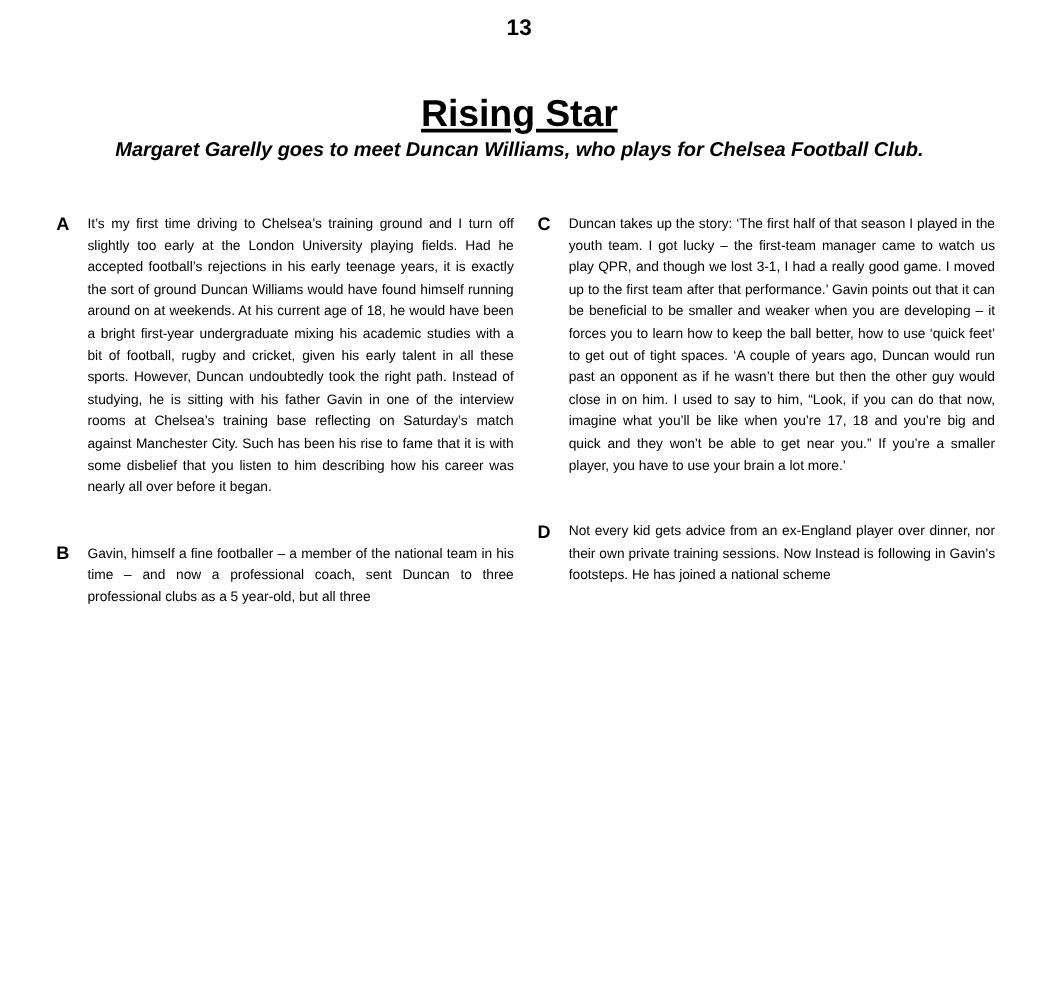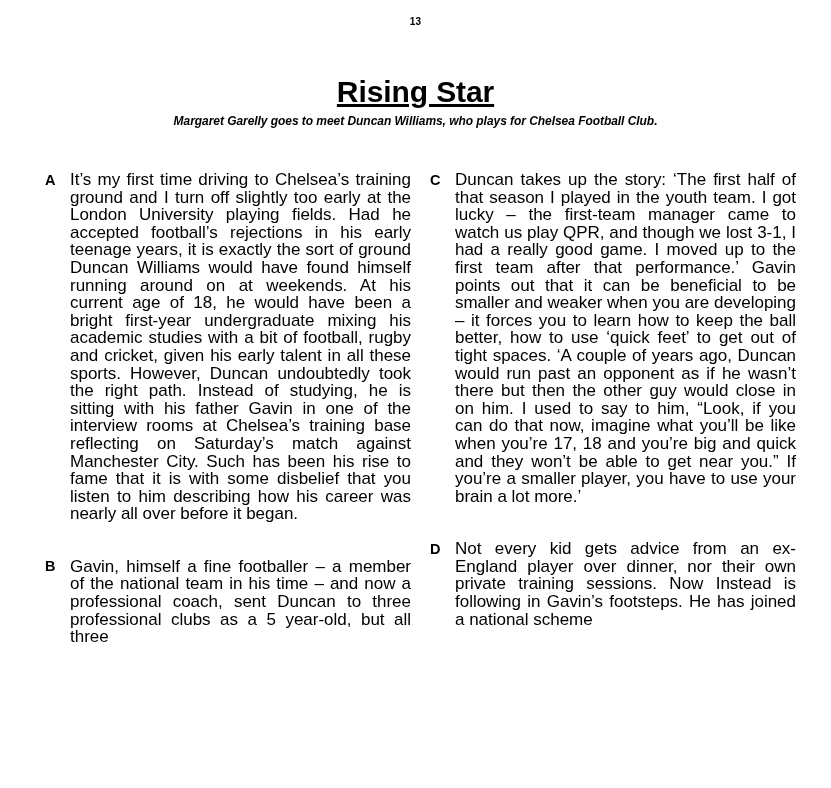--- a/index.html
+++ b/index.html
@@ -23,21 +23,21 @@
     box-sizing: border-box;
   }
 
   
   .page-number {
     position: absolute;
     top: 14px;
     left: 0;
     width: 831px;
     text-align: center;
-    font-size: 10px;
+    font-size: 18px;
     font-weight: bold;
     letter-spacing: 0.2px;
     line-height: 16px;
   }
 
   .article-title {
     position: absolute;
     top: 55px;
     left: 0;
     width: 831px;
@@ -48,21 +48,21 @@
     letter-spacing: -0.1px;
     text-decoration: underline;
   }
 
   .article-standfirst {
     position: absolute;
     top: 112px;
     left: 0;
     width: 831px;
     text-align: center;
-    font-size: 12px;
+    font-size: 16px;
     font-weight: bold;
     font-style: italic;
     line-height: 18px;
     letter-spacing: -0.05px;
   }
 
   
   .columns {
     position: absolute;
     top: 171px;
@@ -94,21 +94,21 @@
     width: 25px;
     flex: 0 0 25px;
     font-size: 14.5px;
     font-weight: bold;
     line-height: 17.6px;
     padding-top: 0.5px;
   }
 
   .para-text {
     flex: 1 1 auto;
-    font-size: 17px;
+    font-size: 11px;
     line-height: 17.6px;
     text-align: justify;
     text-justify: inter-word;
     letter-spacing: -0.02px;
     word-spacing: 0px;
     hyphens: none;
   }
 </style>
 </head>
 <body>

